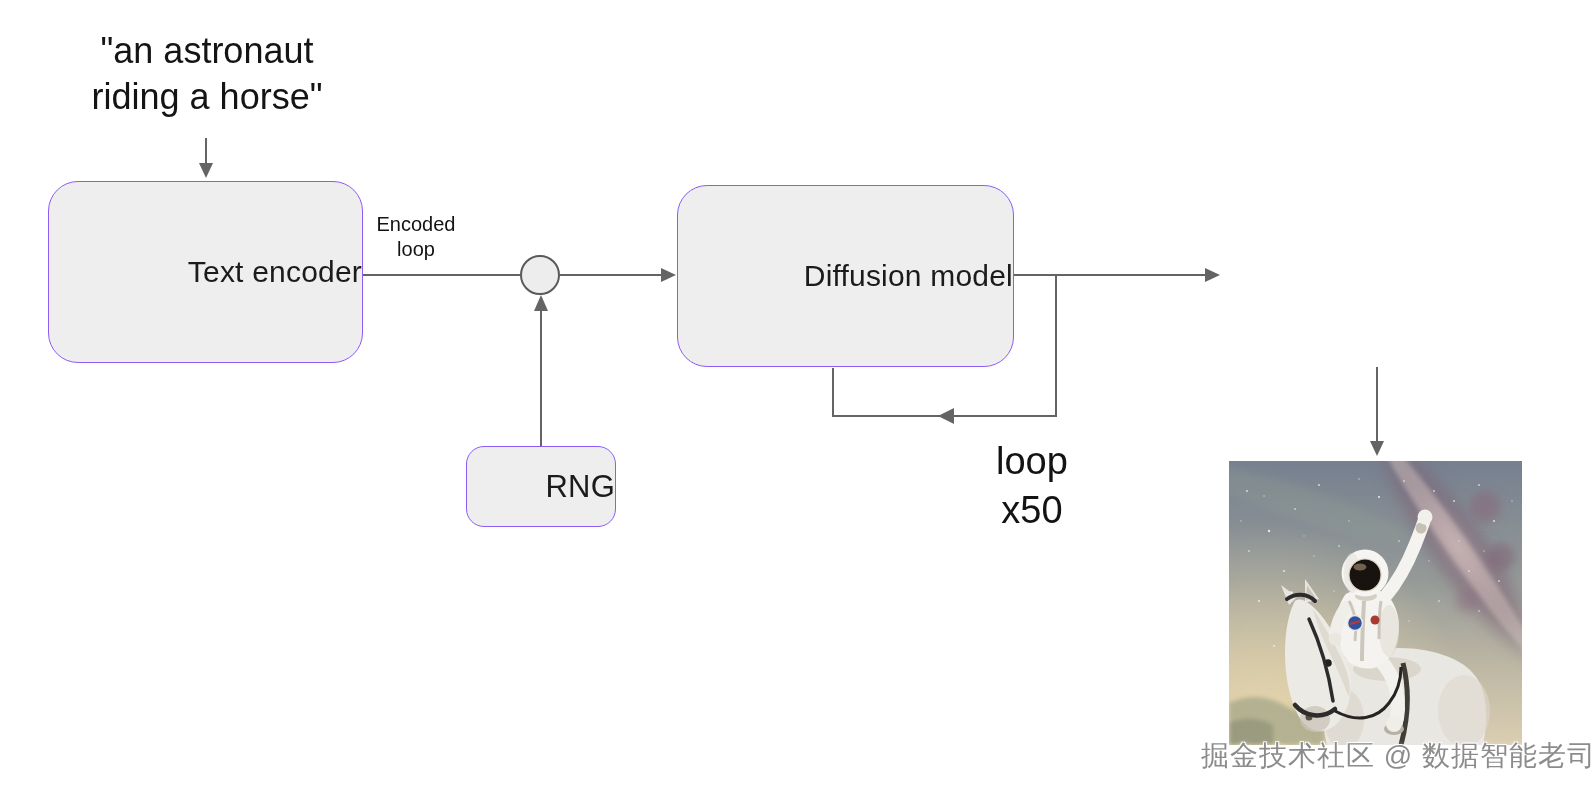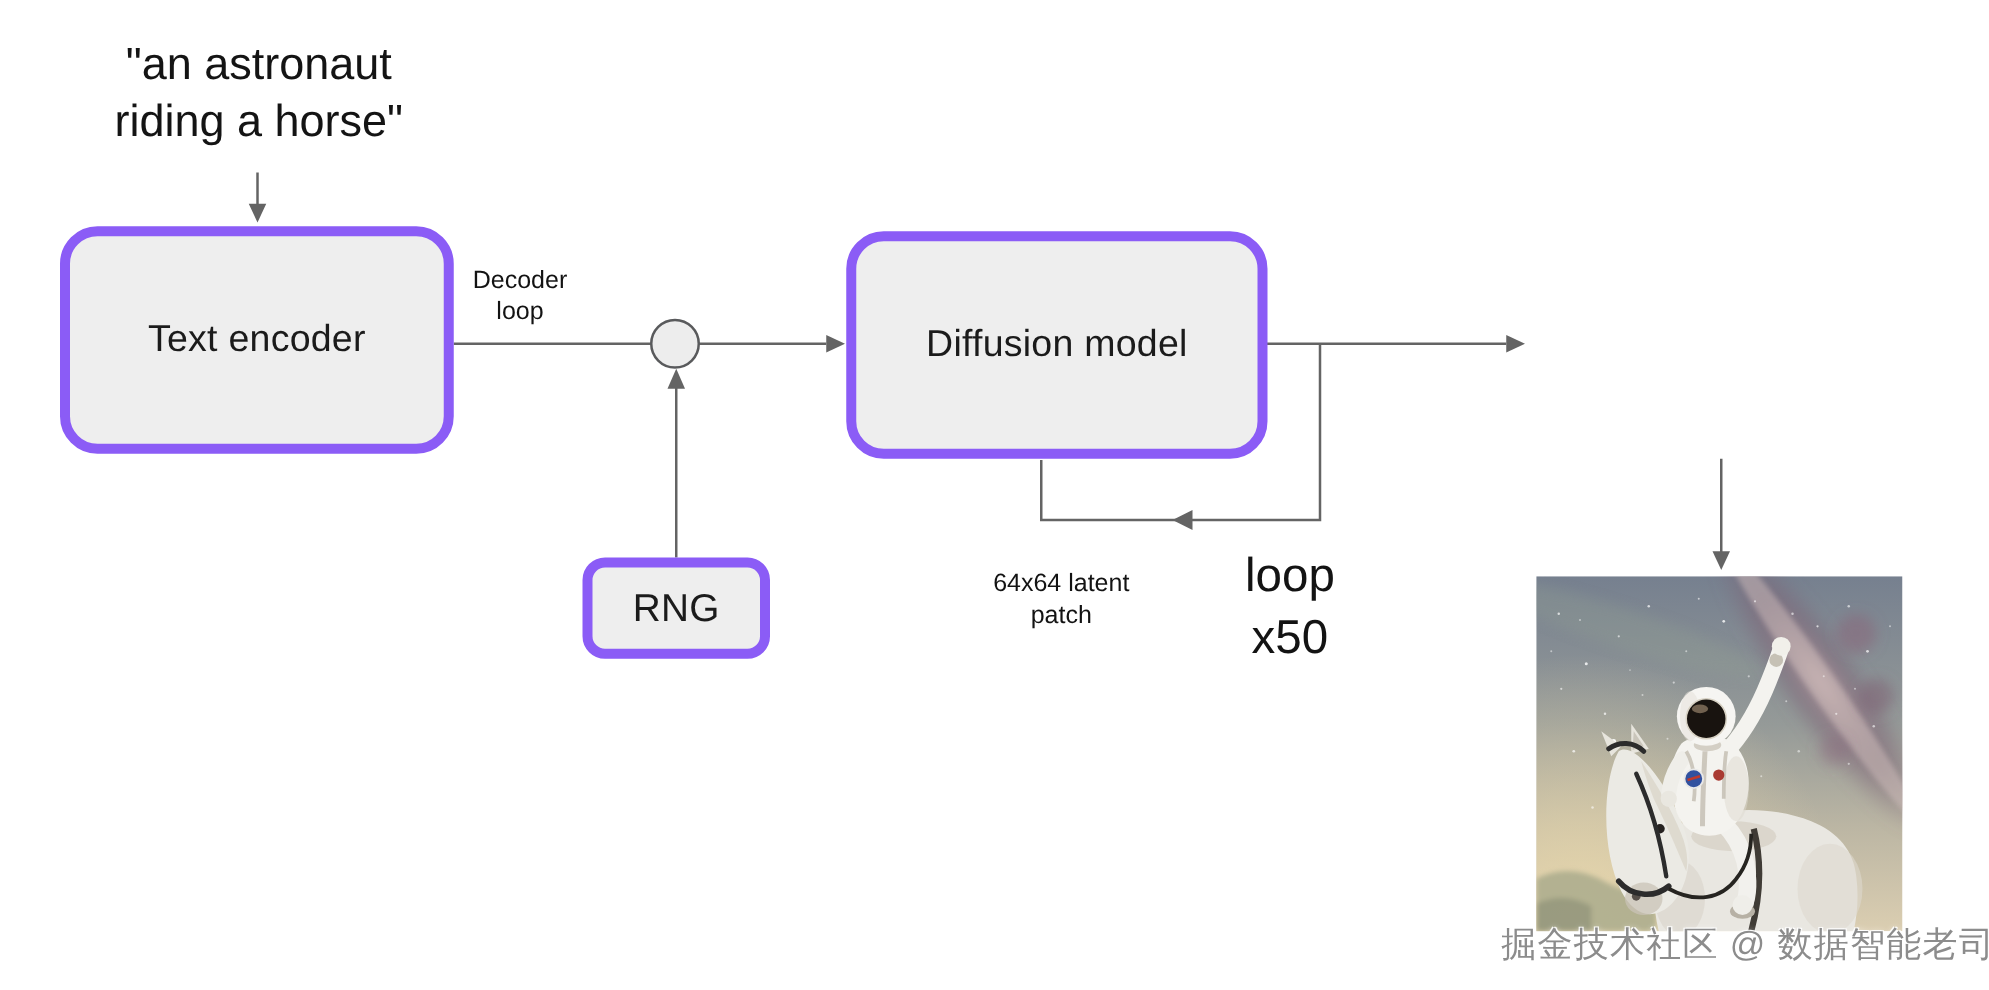--- a/index.html
+++ b/index.html
@@ -2,22 +2,22 @@
 <html><head>
 <meta charset="utf-8">
 <style>
   html,body{margin:0;padding:0;background:#fff;}
   .canvas{
     position:relative;width:1591px;height:792px;background:#ffffff;
     font-family:"Liberation Sans",sans-serif;color:#111;overflow:hidden;
   }
   .wires{position:absolute;left:0;top:0;width:1591px;height:792px;}
   .node{
-    position:absolute;background:#eeeeee;border:8px solid #8b5cf6;border-radius:30px;
-    display:flex;align-items:center;justify-content:center;
+    position:absolute;background:#eeeeee;border:1px solid #8b5cf6;border-radius:30px;
+    display:flex;align-items:center;justify-content:flex-end;
     font-size:30px;color:#1b1b1b;letter-spacing:.2px;box-sizing:border-box;
   }
   .node-text-encoder{left:48px;top:181px;width:315px;height:182px;}
   .node-diffusion{left:677px;top:185px;width:337px;height:182px;}
   .node-decoder{left:1221px;top:184px;width:312px;height:183px;}
   .node-rng{left:466px;top:446px;width:150px;height:81px;border-radius:18px;font-size:31px;}
   .prompt{
     position:absolute;left:40px;top:28px;width:334px;text-align:center;
     font-size:36px;line-height:46px;color:#141414;
   }
@@ -74,26 +74,22 @@
     <span>Text encoder</span>
   </div>
   <div class="node node-diffusion">
     <span>Diffusion model</span>
   </div>
   <div class="node node-rng">
     <span>RNG</span>
   </div>
 
   <div class="edge-label lbl-encoded">
-    <span>Decoder</span><br>
+    <span>Encoded</span><br>
     <span>loop</span>
-  </div>
-  <div class="edge-label lbl-latent">
-    <span>64x64 latent</span><br>
-    <span>patch</span>
   </div>
   <div class="lbl-loop">
     <span>loop</span><br>
     <span>x50</span>
   </div>
 
   <div class="gen-image">
     <svg viewBox="0 0 293 284" preserveAspectRatio="none">
       <defs>
         <linearGradient id="sky" x1="0" y1="0" x2="0" y2="1">

